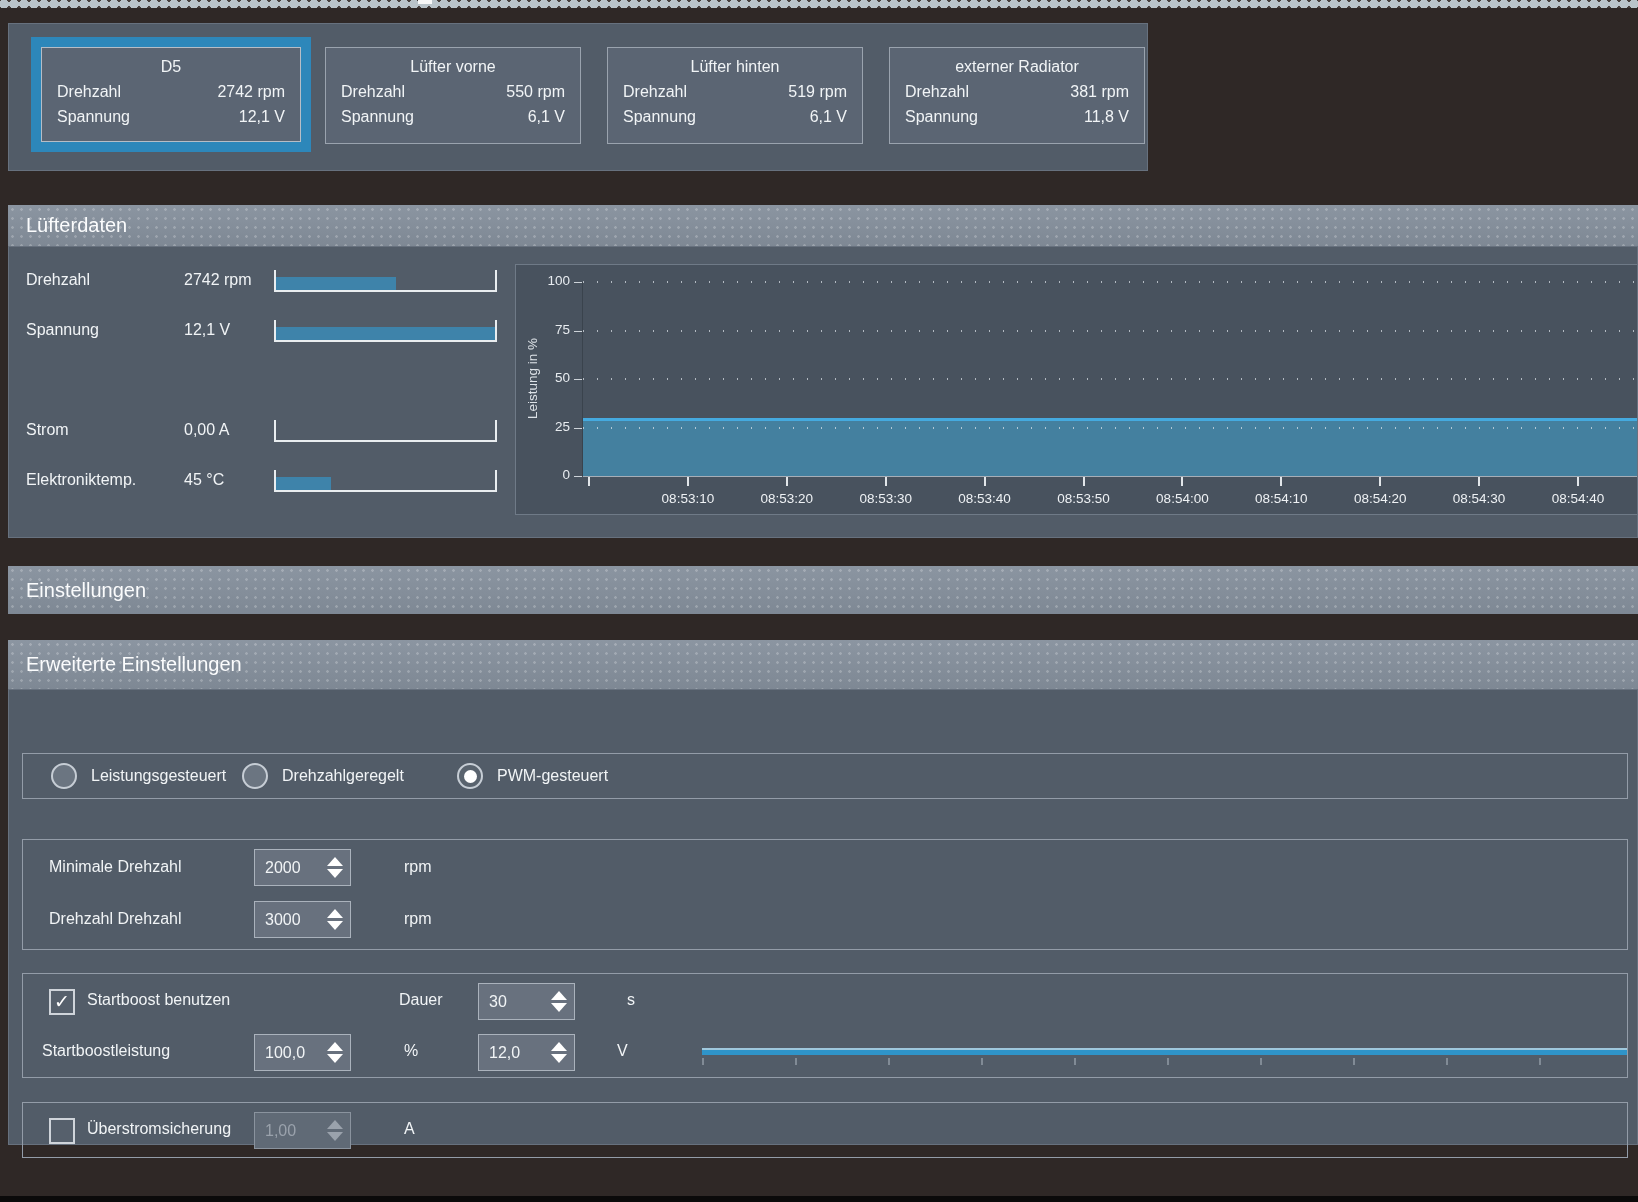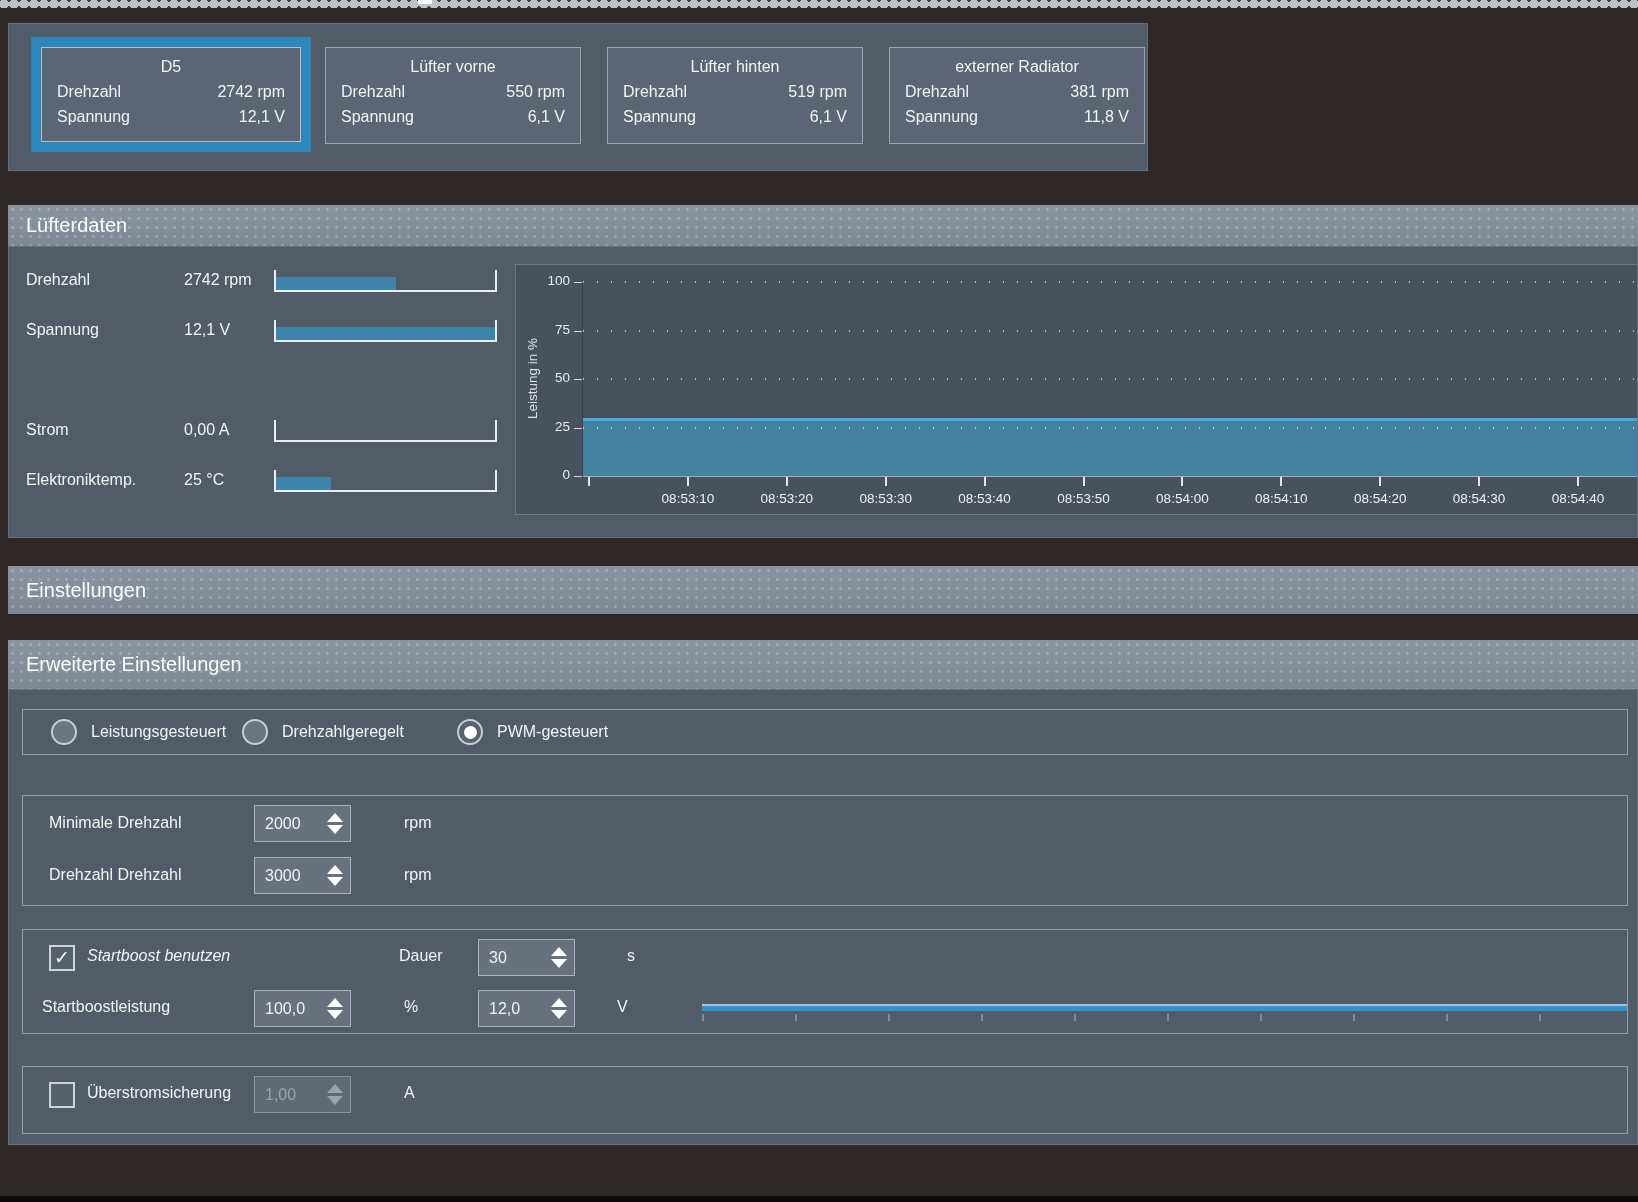--- a/index.html
+++ b/index.html
@@ -35,21 +35,21 @@
   .x-axis-line{position:absolute;left:67px;right:0;top:211px;height:1px;background:#a7aeb7;z-index:4;}
   .y-tick-label{position:absolute;width:48px;text-align:right;font-size:13.5px;color:#e8ecf0;}
   .y-tick-dash{position:absolute;width:8px;height:1px;background:#cdd3d9;}
   .grid-row{position:absolute;right:0;height:2px;z-index:3;
     background-image:repeating-linear-gradient(90deg,rgba(223,229,235,.7) 0 1.5px,transparent 1.5px 14px);}
   .x-tick{position:absolute;top:212px;width:2px;height:9px;background:#e2e6ea;}
   .x-label{position:absolute;top:226px;width:96px;text-align:center;font-size:13.5px;color:#eef1f4;}
   .chart-area{position:absolute;left:67px;right:0;background:#44809f;border-top:3px solid #45aadf;box-sizing:border-box;z-index:2;}
   .y-axis-title{position:absolute;left:-84px;top:106px;width:200px;text-align:center;font-size:13.5px;color:#dde2e7;transform:rotate(-90deg);}
   
-  .sub-panel{position:absolute;left:13px;width:1606px;border:1px solid #939ca8;box-sizing:border-box;}
+  .sub-panel{position:absolute;left:13px;width:1606px;border:1px solid #939ca8;box-sizing:border-box;margin-top:44px;}
   .ctl-label{position:absolute;font-size:16px;white-space:nowrap;}
   .radio-option{position:absolute;top:0;height:44px;display:flex;align-items:center;gap:14px;}
   .radio-circle{width:22px;height:22px;border-radius:50%;border:2px solid #c6cdd5;background:#6b7581;
     display:flex;align-items:center;justify-content:center;box-sizing:content-box;}
   .radio-dot{width:13px;height:13px;border-radius:50%;background:transparent;}
   .radio-option.selected .radio-dot{background:#ffffff;}
   .radio-option.selected .radio-circle{background:#59636e;}
   .radio-label{font-size:16px;}
   .spinner{position:absolute;width:97px;height:37px;background:#68717e;border:1px solid #aab2bc;box-sizing:border-box;
     display:flex;align-items:center;justify-content:space-between;padding:0 7px 0 10px;font-size:16px;}
@@ -147,21 +147,21 @@
     </div>
     <div class="gauge-row" style="top:173px;">
       <span class="g-label">Strom</span>
       <span class="g-value">0,00 A</span>
       <span class="gauge">
           <span class="gauge-fill" style="width: 0%;"></span>
         </span>
     </div>
     <div class="gauge-row" style="top:223px;">
       <span class="g-label">Elektroniktemp.</span>
-      <span class="g-value">25 °C</span>
+      <span class="g-value">45 °C</span>
       <span class="gauge">
           <span class="gauge-fill" style="width: 25%;"></span>
         </span>
     </div>
 
     <div id="chart">
       <div class="y-axis-title">Leistung in %</div>
       <div class="y-axis-line"></div>
       <div class="chart-area" style="top: 152.8px; height: 58.2px;"></div>
       <div class="x-axis-line"></div>
@@ -251,21 +251,21 @@
           <span class="arr-down"></span>
         </span>
       </div>
       <span class="ctl-label" style="left:381px;top:70px;">rpm</span>
     </div>
 
     <div class="sub-panel" style="top:239px;height:105px;">
       <span class="checkbox checked" style="left:26px;top:15px;">
         <span class="checkmark">✓</span>
       </span>
-      <span class="ctl-label" style="left:64px;top:17px;font-style:italic;">Startboost benutzen</span>
+      <span class="ctl-label" style="left:64px;top:17px;">Startboost benutzen</span>
       <span class="ctl-label" style="left:376px;top:17px;">Dauer</span>
       <div class="spinner" style="left:455px;top:9px;">
         <span>30</span>
         <span class="spin-arrows">
           <span class="arr-up"></span>
           <span class="arr-down"></span>
         </span>
       </div>
       <span class="ctl-label" style="left:604px;top:17px;">s</span>
 
@@ -286,21 +286,21 @@
         </span>
       </div>
       <span class="ctl-label" style="left:594px;top:68px;">V</span>
 
       <div class="slider-track" style="left:679px;top:74px;width:925px;">
         <div class="slider-fill" style="width: 100%;"></div>
       </div>
       <div class="slider-ticks" style="left:679px;top:84px;width:925px;"></div>
     </div>
 
-    <div class="sub-panel" style="top:376px;height:68px;">
+    <div class="sub-panel" style="top:368px;height:56px;">
       <span class="checkbox" style="left:26px;top:15px;">
         <span class="checkmark">✓</span>
       </span>
       <span class="ctl-label" style="left:64px;top:17px;">Überstromsicherung</span>
       <div class="spinner disabled" style="left:231px;top:9px;">
         <span>1,00</span>
         <span class="spin-arrows">
           <span class="arr-up"></span>
           <span class="arr-down"></span>
         </span>

